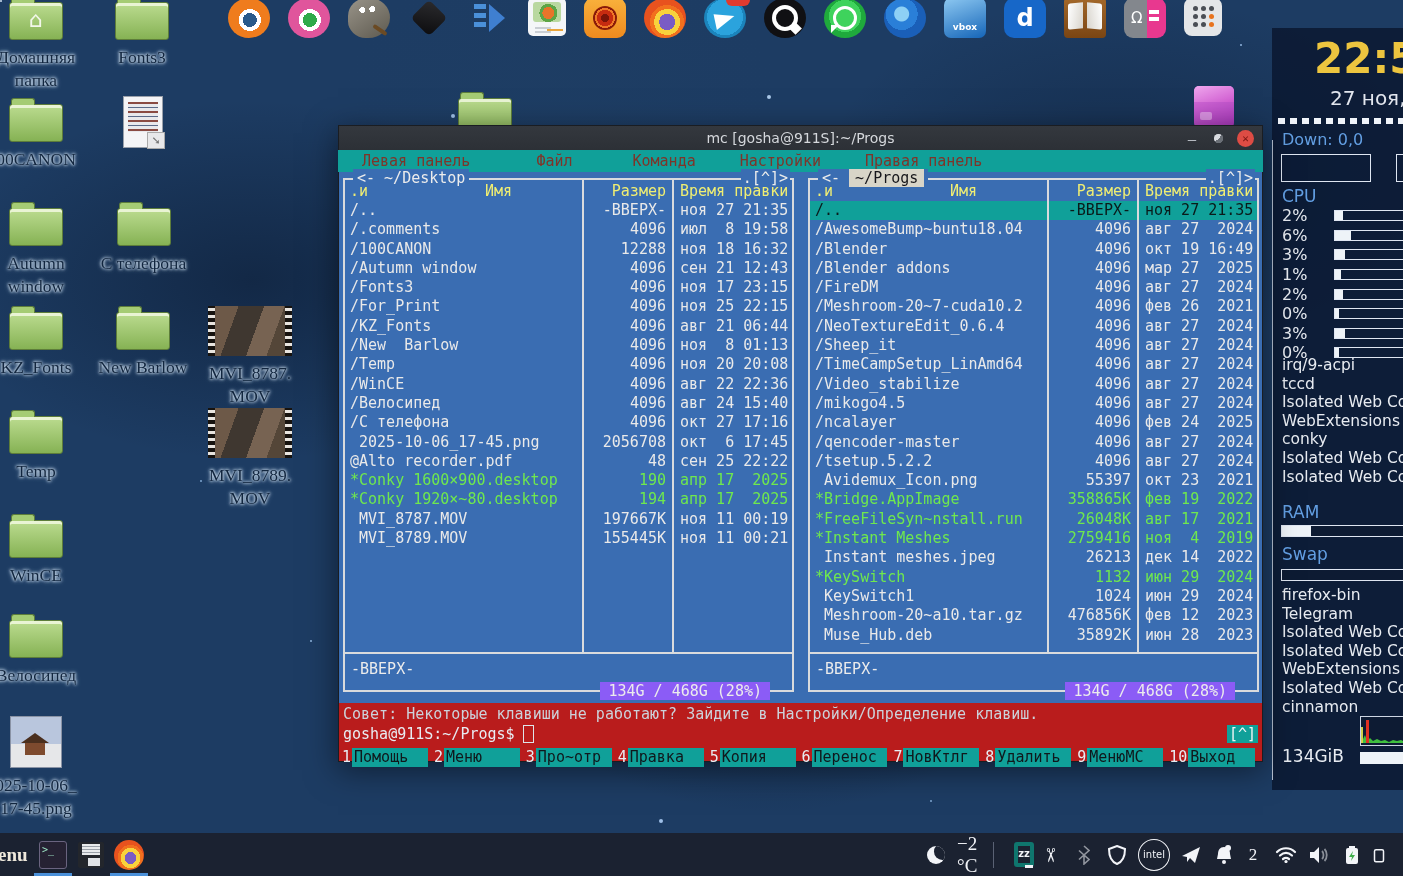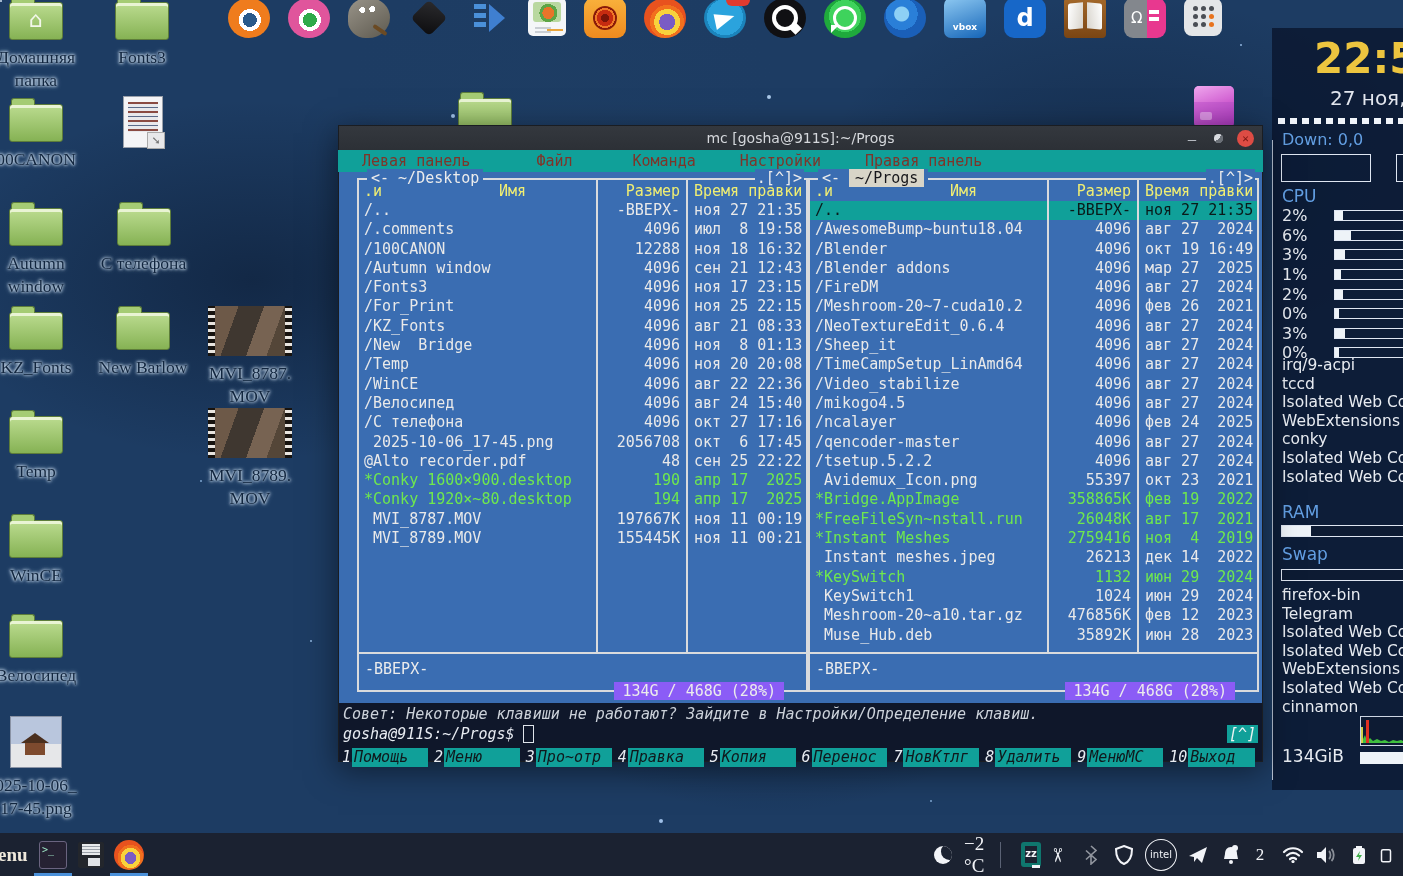--- a/index.html
+++ b/index.html
@@ -87,41 +87,41 @@
   .wb-max::after{content:"";position:absolute;left:0;top:0;width:100%;height:100%;background:linear-gradient(135deg,#d8dbe0 0 50%,#6a6f76 50%);}
   .wb-close{width:17px;height:17px;border-radius:50%;background:#de4c44;color:#7a1512;font-size:11px;line-height:17px;text-align:center;font-weight:bold;}
   .menubar{height:22px;background:#10a099;display:flex;align-items:center;color:#7e352a;font-size:15px;}
   .menubar span{margin-left:24px;}
   .menubar span:nth-child(2){margin-left:66px;}
   .menubar span:nth-child(3){margin-left:60px;}
   .menubar span:nth-child(4){margin-left:44px;}
   .menubar span:nth-child(5){margin-left:44px;}
   .panels{position:absolute;left:0;right:0;top:47px;height:531px;background:#3a6db2;border-left:1px solid #1a1d22;border-right:1px solid #1a1d22;box-sizing:border-box;}
   .panel{position:absolute;top:6px;width:451px;height:514px;border:2px solid #d9dbdd;box-sizing:border-box;}
-  .panel.lp{left:18px;} .panel.rp{left:469px;}
+  .panel.lp{left:4px;} .panel.rp{left:469px;}
   .ppath{position:absolute;top:-11px;left:8px;font-size:15px;color:#ececec;background:#3a6db2;padding:0 4px;white-space:pre;}
   .ppath .active{background:#d8d5c8;color:#16161a;padding:0 6px;}
   .pcorner{position:absolute;top:-11px;right:2px;font-size:15px;color:#ececec;background:#3a6db2;padding:0 2px;}
   .mchead{display:flex;height:19px;line-height:19px;color:#f0ee72;font-size:15px;margin-top:2px;white-space:pre;}
   .mchead .c-nm{display:flex;justify-content:space-between;}
   .mchead .c-nm i{font-style:normal;}
   .mchead .c-nm i.mid{margin-right:70px;}
   .rows{position:absolute;left:0;right:0;top:21px;bottom:38px;overflow:hidden;}
   .mcrow{display:flex;height:19.3px;line-height:19.3px;font-size:15px;color:#e9e9e9;white-space:pre;}
   .mcrow.exec{color:#6fe84e;}
   .mcrow.sel{background:#10a099;color:#0a1a1a;}
   .c-nm{width:237px;padding-left:5px;box-sizing:border-box;overflow:hidden;}
   .c-sz{width:90px;text-align:right;padding-right:6px;box-sizing:border-box;}
   .c-dt{flex:1;padding-left:8px;box-sizing:border-box;}
   .vsep{position:absolute;top:0;bottom:38px;width:2px;background:#d9dbdd;}
   .vs1{left:237px;} .vs2{left:327px;}
   .hline{position:absolute;left:0;right:0;bottom:36px;height:2px;background:#d9dbdd;}
   .ministatus{position:absolute;left:6px;bottom:12px;font-size:15px;color:#ececec;}
   .freespace{position:absolute;right:22px;bottom:-10px;font-size:15px;color:#ececec;background:#8b5cf6;padding:0 8px;}
-  .console{position:absolute;left:0;right:0;top:578px;bottom:0;background:#0f172a;border:1px solid #1a1d22;border-top:none;box-sizing:border-box;color:#ccd2da;font-size:15px;font-style:italic;}
+  .console{position:absolute;left:0;right:0;top:578px;bottom:0;background:#b91c1c;border:1px solid #1a1d22;border-top:none;box-sizing:border-box;color:#ccd2da;font-size:15px;}
   .hint{padding:2px 4px 0 4px;white-space:pre;}
   .promptline{padding:2px 4px;display:flex;align-items:center;position:relative;color:#e8ecf2;}
   .cursor{display:inline-block;width:9px;height:16px;border:1.5px solid #dfe4ea;margin-left:8px;}
   .corner-up{position:absolute;right:4px;top:2px;background:#10a099;color:#eef4f4;padding:0 2px;}
   .fkeys{display:flex;margin:3px 2px 0 2px;height:19px;line-height:19px;}
   .fk{display:flex;margin-right:5px;flex:1;}
   .fknum{color:#e8ecf2;padding:0 1px;}
   .fklab{background:#10a099;color:#10181c;flex:1;padding-left:2px;}
   
   #conky{position:absolute;left:1272px;top:28px;width:131px;height:762px;background:rgba(10,22,46,.82);z-index:2;color:#e8ecf2;}
@@ -152,21 +152,21 @@
   
   #taskbar{position:absolute;left:0;right:0;bottom:0;height:43px;background:#1b2231;z-index:10;display:flex;align-items:center;}
   .menu-label{font-family:"Liberation Serif","DejaVu Serif",serif;font-weight:bold;font-size:19px;color:#efe9dc;margin-left:-2px;width:36px;}
   .tb-app{width:34px;height:34px;margin:0 2px;display:flex;align-items:center;justify-content:center;position:relative;}
   .tb-app.active::after{content:"";position:absolute;left:-2px;right:-2px;bottom:-5px;height:4px;background:#4a90d9;}
   .term-ic{width:28px;height:28px;background:#262233;border:1px solid #6a6480;border-radius:3px;color:#9fe8c8;font-size:10px;line-height:12px;padding:2px;box-sizing:border-box;font-family:"DejaVu Sans Mono",monospace;}
   .floppy{width:26px;height:26px;background:#23262c;border-radius:2px;position:relative;}
   .floppy::before{content:"";position:absolute;left:4px;top:2px;right:4px;height:11px;background:repeating-linear-gradient(180deg,#e8eaec 0 2px,#9aa0a8 2px 3px);}
   .floppy::after{content:"";position:absolute;left:7px;bottom:2px;width:12px;height:8px;background:#dfe2e6;border-left:3px solid #23262c;}
   .ff-ic{width:30px;height:30px;border-radius:50%;background:radial-gradient(circle at 55% 60%,#7a5cc4 0 6px,#f8d23c 6px 10px,#f2701e 10px 13px,#e8521e 13px);}
-  .tray{margin-left:auto;display:flex;align-items:center;gap:9px;padding-right:11px;height:100%;}
+  .tray{margin-left:auto;display:flex;align-items:center;gap:9px;padding-right:18px;height:100%;}
   .tray .t{display:flex;align-items:center;justify-content:center;width:24px;height:28px;color:#f2f4f8;}
   .temp{font-family:"Liberation Serif","DejaVu Serif",serif;font-size:19px;color:#f2f4f8;width:auto;}
   .tdiv{width:1px;height:26px;background:#5a6274;margin:0 3px;}
   .moon{width:18px;height:18px;border-radius:50%;background:#f2f4f8;position:relative;overflow:hidden;}
   .moon::after{content:"";position:absolute;left:7px;top:-3px;width:17px;height:17px;border-radius:50%;background:#1b2231;}
   .zzmon{width:24px;height:17px;border:4px solid #0f766e;border-radius:3px;font-size:10px;font-weight:bold;line-height:16px;text-align:center;color:#f2f4f8;position:relative;margin-left:12px;}
   .zzmon::after{content:"";position:absolute;left:7px;bottom:-5px;width:8px;height:3px;background:#f2f4f8;}
   .scissors{font-size:19px;color:#9fdfae;transform:rotate(90deg);}
   .bt{opacity:.55;}
   .intel-ic{border:1.5px solid #f2f4f8;border-radius:50%;font-size:10px;padding:1px 4px;color:#f2f4f8;width:auto!important;}
@@ -296,22 +296,22 @@
         <span class="c-sz">Размер</span>
         <span class="c-dt">Время правки</span>
       </div>
       <div class="rows" id="left-rows">
           <div class="mcrow dir"><span class="c-nm">/..</span><span class="c-sz">-ВВЕРХ-</span><span class="c-dt">ноя 27 21:35</span></div>
           <div class="mcrow dir"><span class="c-nm">/.comments</span><span class="c-sz">4096</span><span class="c-dt">июл  8 19:58</span></div>
           <div class="mcrow dir"><span class="c-nm">/100CANON</span><span class="c-sz">12288</span><span class="c-dt">ноя 18 16:32</span></div>
           <div class="mcrow dir"><span class="c-nm">/Autumn window</span><span class="c-sz">4096</span><span class="c-dt">сен 21 12:43</span></div>
           <div class="mcrow dir"><span class="c-nm">/Fonts3</span><span class="c-sz">4096</span><span class="c-dt">ноя 17 23:15</span></div>
           <div class="mcrow dir"><span class="c-nm">/For_Print</span><span class="c-sz">4096</span><span class="c-dt">ноя 25 22:15</span></div>
-          <div class="mcrow dir"><span class="c-nm">/KZ_Fonts</span><span class="c-sz">4096</span><span class="c-dt">авг 21 08:33</span></div>
-          <div class="mcrow dir"><span class="c-nm">/New  Bridge</span><span class="c-sz">4096</span><span class="c-dt">ноя  8 01:13</span></div>
+          <div class="mcrow dir"><span class="c-nm">/KZ_Fonts</span><span class="c-sz">4096</span><span class="c-dt">авг 21 06:44</span></div>
+          <div class="mcrow dir"><span class="c-nm">/New  Barlow</span><span class="c-sz">4096</span><span class="c-dt">ноя  8 01:13</span></div>
           <div class="mcrow dir"><span class="c-nm">/Temp</span><span class="c-sz">4096</span><span class="c-dt">ноя 20 20:08</span></div>
           <div class="mcrow dir"><span class="c-nm">/WinCE</span><span class="c-sz">4096</span><span class="c-dt">авг 22 22:36</span></div>
           <div class="mcrow dir"><span class="c-nm">/Велосипед</span><span class="c-sz">4096</span><span class="c-dt">авг 24 15:40</span></div>
           <div class="mcrow dir"><span class="c-nm">/С телефона</span><span class="c-sz">4096</span><span class="c-dt">окт 27 17:16</span></div>
           <div class="mcrow file"><span class="c-nm"> 2025-10-06_17-45.png</span><span class="c-sz">2056708</span><span class="c-dt">окт  6 17:45</span></div>
           <div class="mcrow link"><span class="c-nm">@Alto recorder.pdf</span><span class="c-sz">48</span><span class="c-dt">сен 25 22:22</span></div>
           <div class="mcrow exec"><span class="c-nm">*Conky 1600×900.desktop</span><span class="c-sz">190</span><span class="c-dt">апр 17  2025</span></div>
           <div class="mcrow exec"><span class="c-nm">*Conky 1920×~80.desktop</span><span class="c-sz">194</span><span class="c-dt">апр 17  2025</span></div>
           <div class="mcrow file"><span class="c-nm"> MVI_8787.MOV</span><span class="c-sz">197667K</span><span class="c-dt">ноя 11 00:19</span></div>
           <div class="mcrow file"><span class="c-nm"> MVI_8789.MOV</span><span class="c-sz">155445K</span><span class="c-dt">ноя 11 00:21</span></div>

